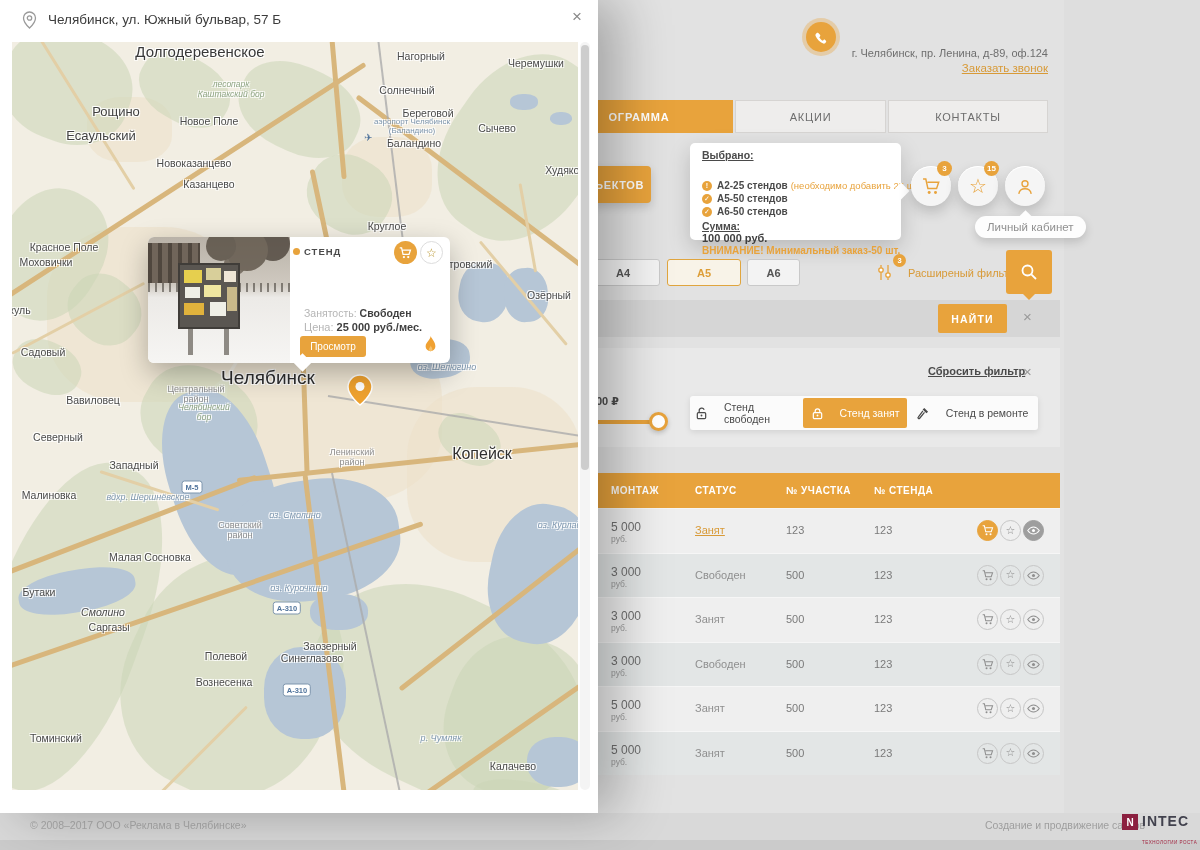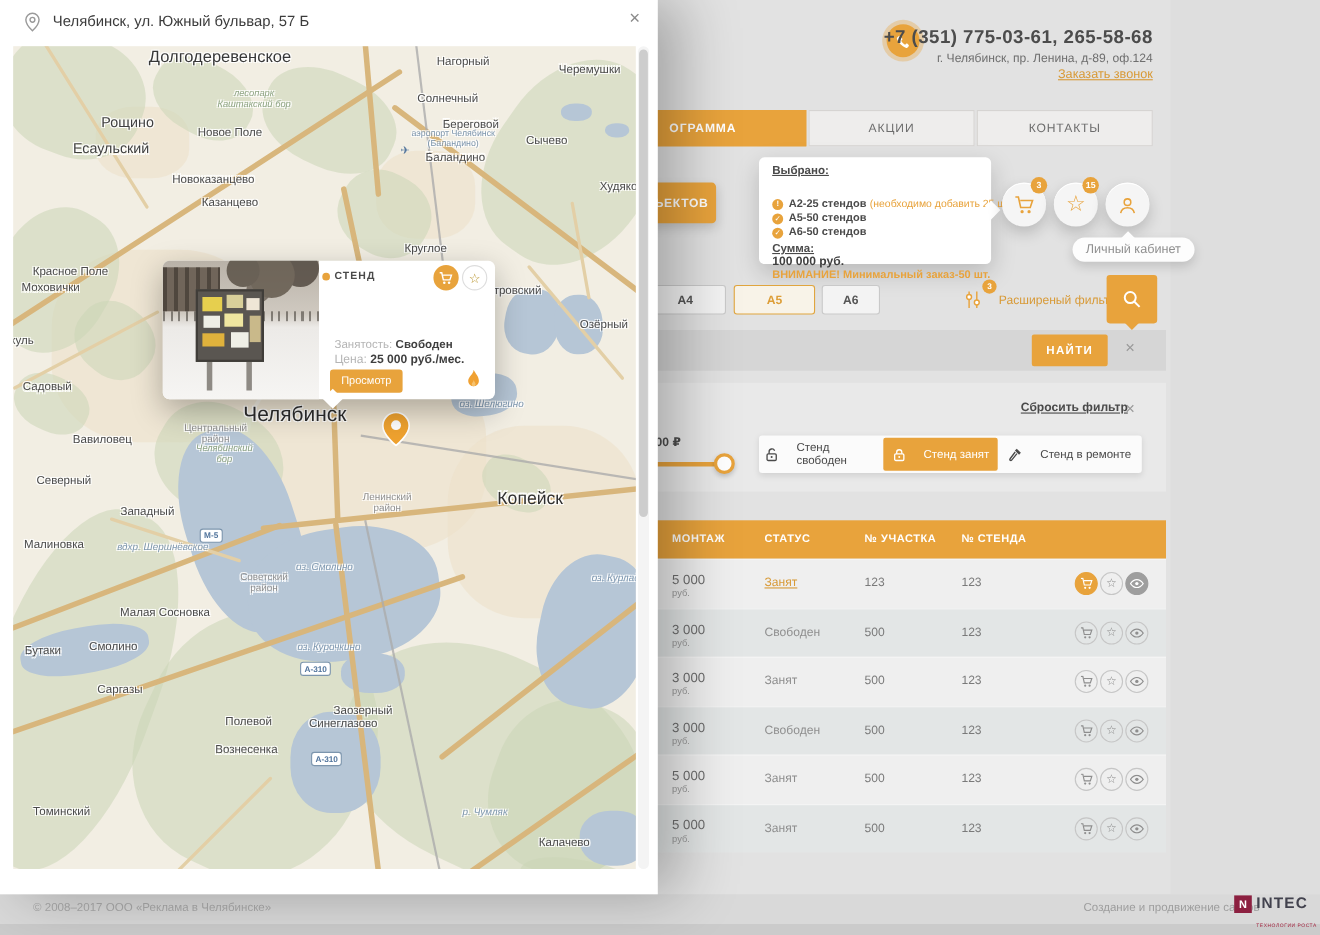--- a/index.html
+++ b/index.html
@@ -172,21 +172,20 @@
 
 <div class="stage">
 
   <div class="right-margin"></div>
 
   <div class="phone-circle">
     <svg width="15" height="15" viewBox="0 0 16 16">
         <path d="M11.9 10.6c-.5-.5-1.2-.5-1.7 0l-.8.8C7.9 10.6 6.4 9.1 5.6 7.6l.8-.8c.5-.5.5-1.2 0-1.7L4.6 3.3c-.5-.5-1.2-.5-1.7 0l-.9.9c-.5.5-.7 1.2-.4 1.9 1.5 3.6 4.7 6.8 8.3 8.3.6.3 1.4.1 1.9-.4l.9-.9c.5-.5.5-1.2 0-1.7l-1.8-1.8Z" fill="#fff"></path>
       </svg>
   </div>
-  <div class="phone-number">+7 (351) 775-03-61, 265-58-68</div>
   <div class="hdr-address">г. Челябинск, пр. Ленина, д-89, оф.124</div>
   <div class="callback">Заказать звонок</div>
 
   <div class="tab active" style="left:545px;width:188px;">
       <span>ОГРАММА</span>
     </div>
   <div class="tab" style="left:735px;width:151px;">
       <span>АКЦИИ</span>
     </div>
   <div class="tab" style="left:888px;width:160px;">
@@ -587,21 +586,21 @@
           <div class="mlb district" style="left: 340px; top: 415px;">Ленинский
 район</div>
           <div class="mlb big2" style="left: 470px; top: 412px;">Копейск</div>
           <div class="mlb town" style="left: 452px; top: 222px;">Петровский</div>
           <div class="mlb town" style="left: 537px; top: 253px;">Озёрный</div>
           <div class="mlb water-l" style="left: 435px; top: 325px;">оз. Шелюгино</div>
           <div class="mlb water-l" style="left: 283px; top: 473px;">оз. Смолино</div>
           <div class="mlb water-l" style="left: 551px; top: 483px;">оз. Курлады</div>
           <div class="mlb town" style="left: 138px; top: 515px;">Малая Сосновка</div>
           <div class="mlb town" style="left: 27px; top: 550px;">Бутаки</div>
-          <div class="mlb town" style="left: 91px; top: 546px;">Смолино</div>
+          <div class="mlb town" style="left: 91px; top: 570px; font-style: italic;">Смолино</div>
           <div class="mlb town" style="left: 97px; top: 585px;">Саргазы</div>
           <div class="mlb water-l" style="left: 287px; top: 546px;">оз. Курочкино</div>
           <div class="mlb town" style="left: 214px; top: 614px;">Полевой</div>
           <div class="mlb town" style="left: 318px; top: 604px;">Заозерный</div>
           <div class="mlb town" style="left: 300px; top: 616px;">Синеглазово</div>
           <div class="mlb town" style="left: 212px; top: 640px;">Вознесенка</div>
           <div class="mlb town" style="left: 44px; top: 696px;">Томинский</div>
           <div class="mlb town" style="left: 501px; top: 724px;">Калачево</div>
           <div class="mlb water-l" style="left: 429px; top: 696px;">р. Чумляк</div>
           <div class="rbadge" style="left: 180px; top: 445px;">М-5</div>

